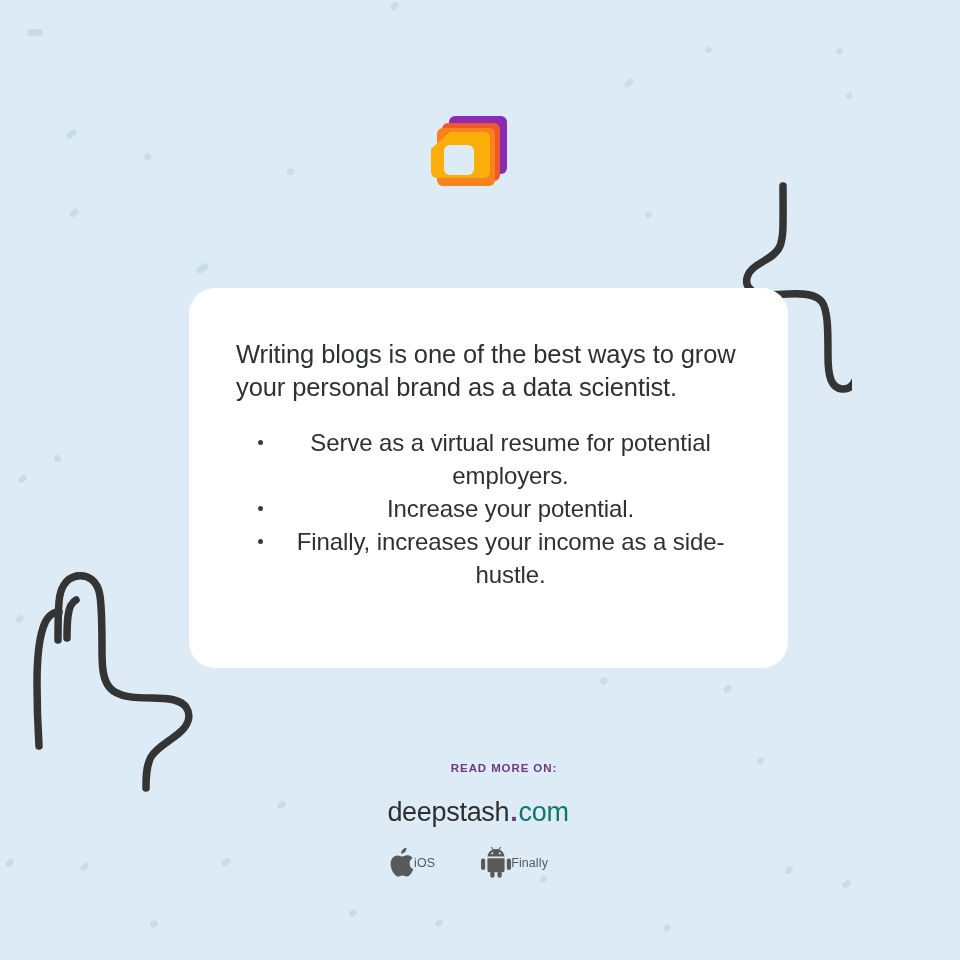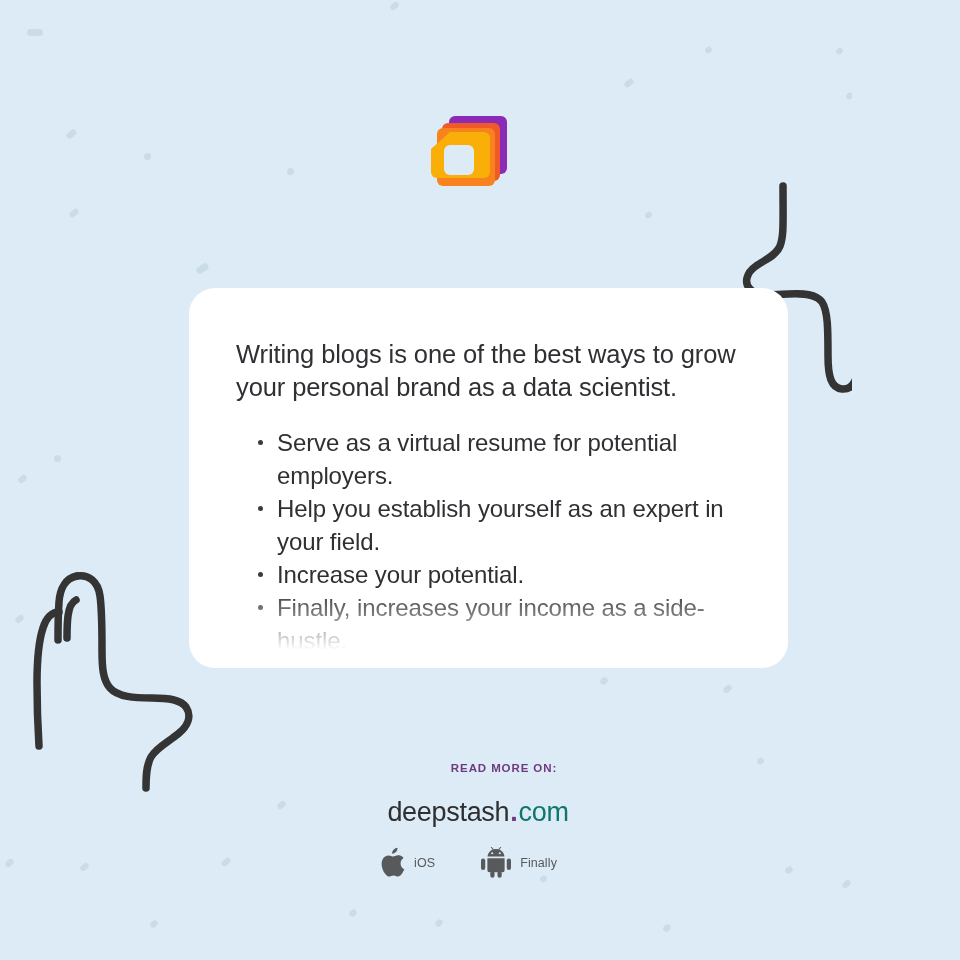--- a/index.html
+++ b/index.html
@@ -87,20 +87,21 @@
     line-height: 33px;
     font-weight: 400;
     color: #2f3033;
     letter-spacing: -0.1px;
   }
 
   #idea-list {
     margin: 22px 0 0 0;
     padding: 0 0 0 22px;
     list-style: none;
+    text-align: center;
   }
   #idea-list li {
     position: relative;
     font-size: 24px;
     line-height: 33px;
     font-weight: 400;
     color: #2f3033;
     padding-left: 19px;
     margin-bottom: 0;
     letter-spacing: -0.1px;
@@ -154,21 +155,20 @@
     display: flex;
     justify-content: center;
     align-items: center;
     gap: 46px;
     position: relative;
     left: -12px;
   }
   .badge {
     display: flex;
     align-items: center;
-    gap: 9px;
   }
   .badge svg { display: block; fill: #58595b; }
   .badge-label {
     font-size: 12.5px;
     color: #58595b;
     letter-spacing: 0.1px;
   }
 </style>
 </head>
 <body>
@@ -248,21 +248,20 @@
       <path d="M22 28 L56 28 a6 6 0 0 1 6 6 L62 68 a6 6 0 0 1 -6 6 L9 74 a6 6 0 0 1 -6 -6 L3 45 z" fill="#f9ae08"></path>
       <rect x="16" y="41" width="30" height="30" rx="6" fill="#dcebf5"></rect>
     </svg>
   </div>
 
   <div id="card">
     <div id="card-inner">
       <p id="idea-title">Writing blogs is one of the best ways to grow your personal brand as a data scientist.</p>
       <ul id="idea-list">
         <li>Serve as a virtual resume for potential employers.</li>
-        <li>Help you establish yourself as an expert in your field.</li>
         <li>Increase your potential.</li>
         <li>Finally, increases your income as a side-hustle.</li>
       </ul>
     </div>
   </div>
 
   <div id="footer">
     <p id="read-more-on">READ MORE ON:</p>
 
     <div id="wordmark">

